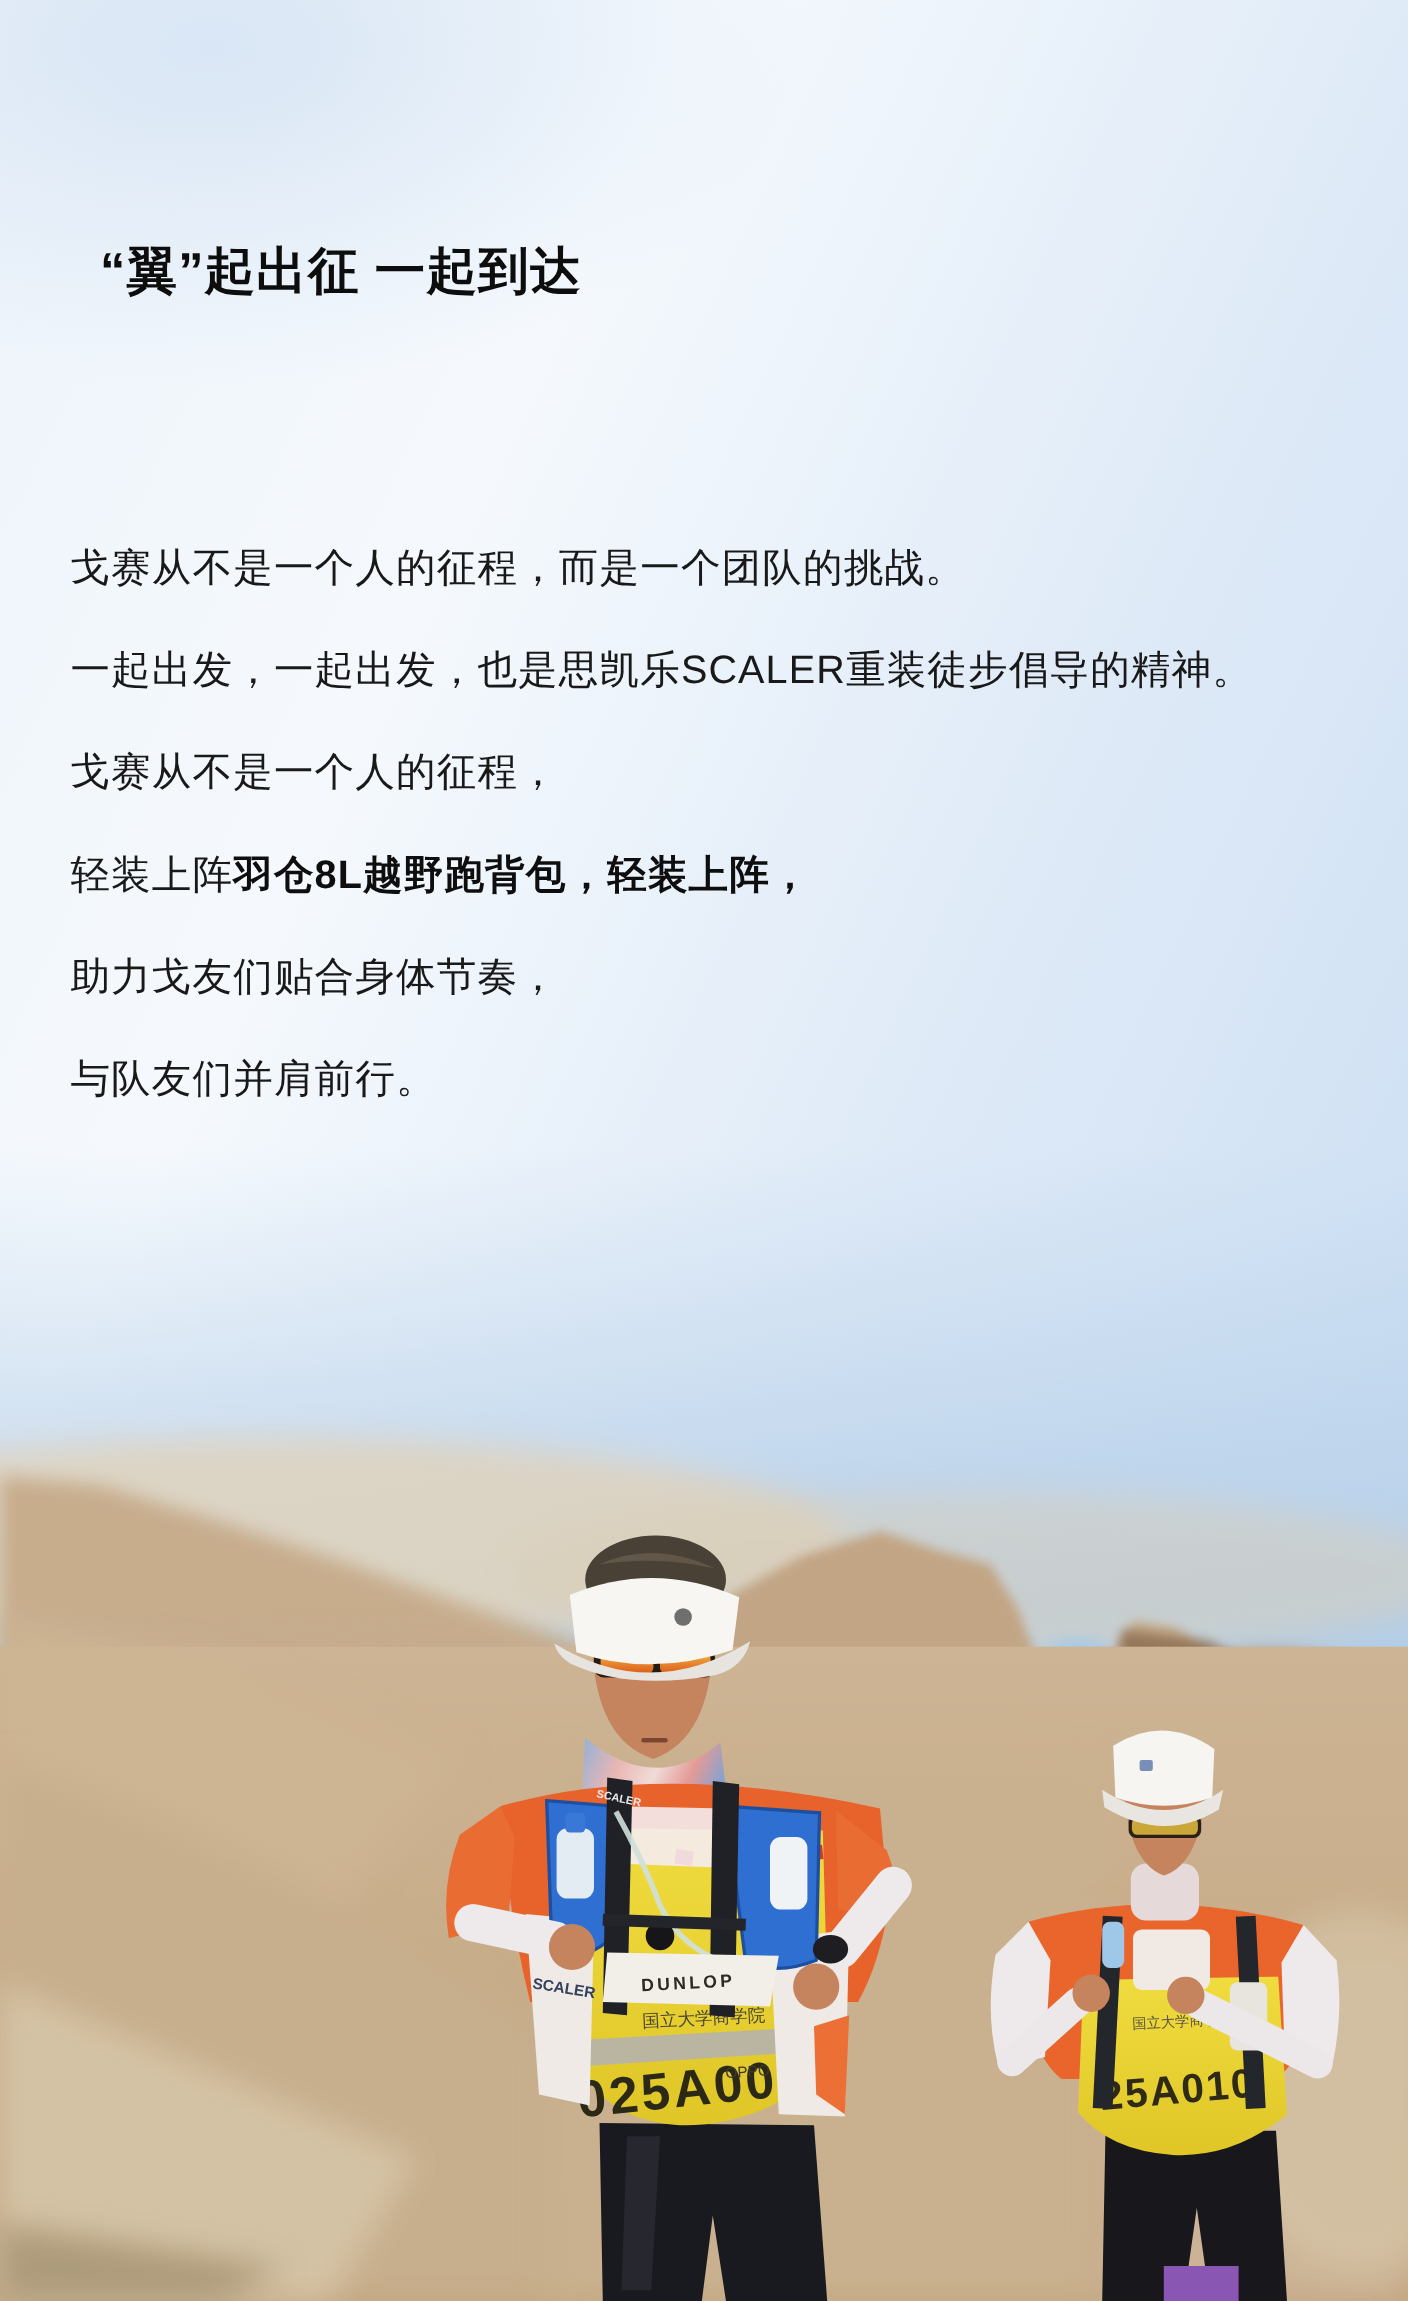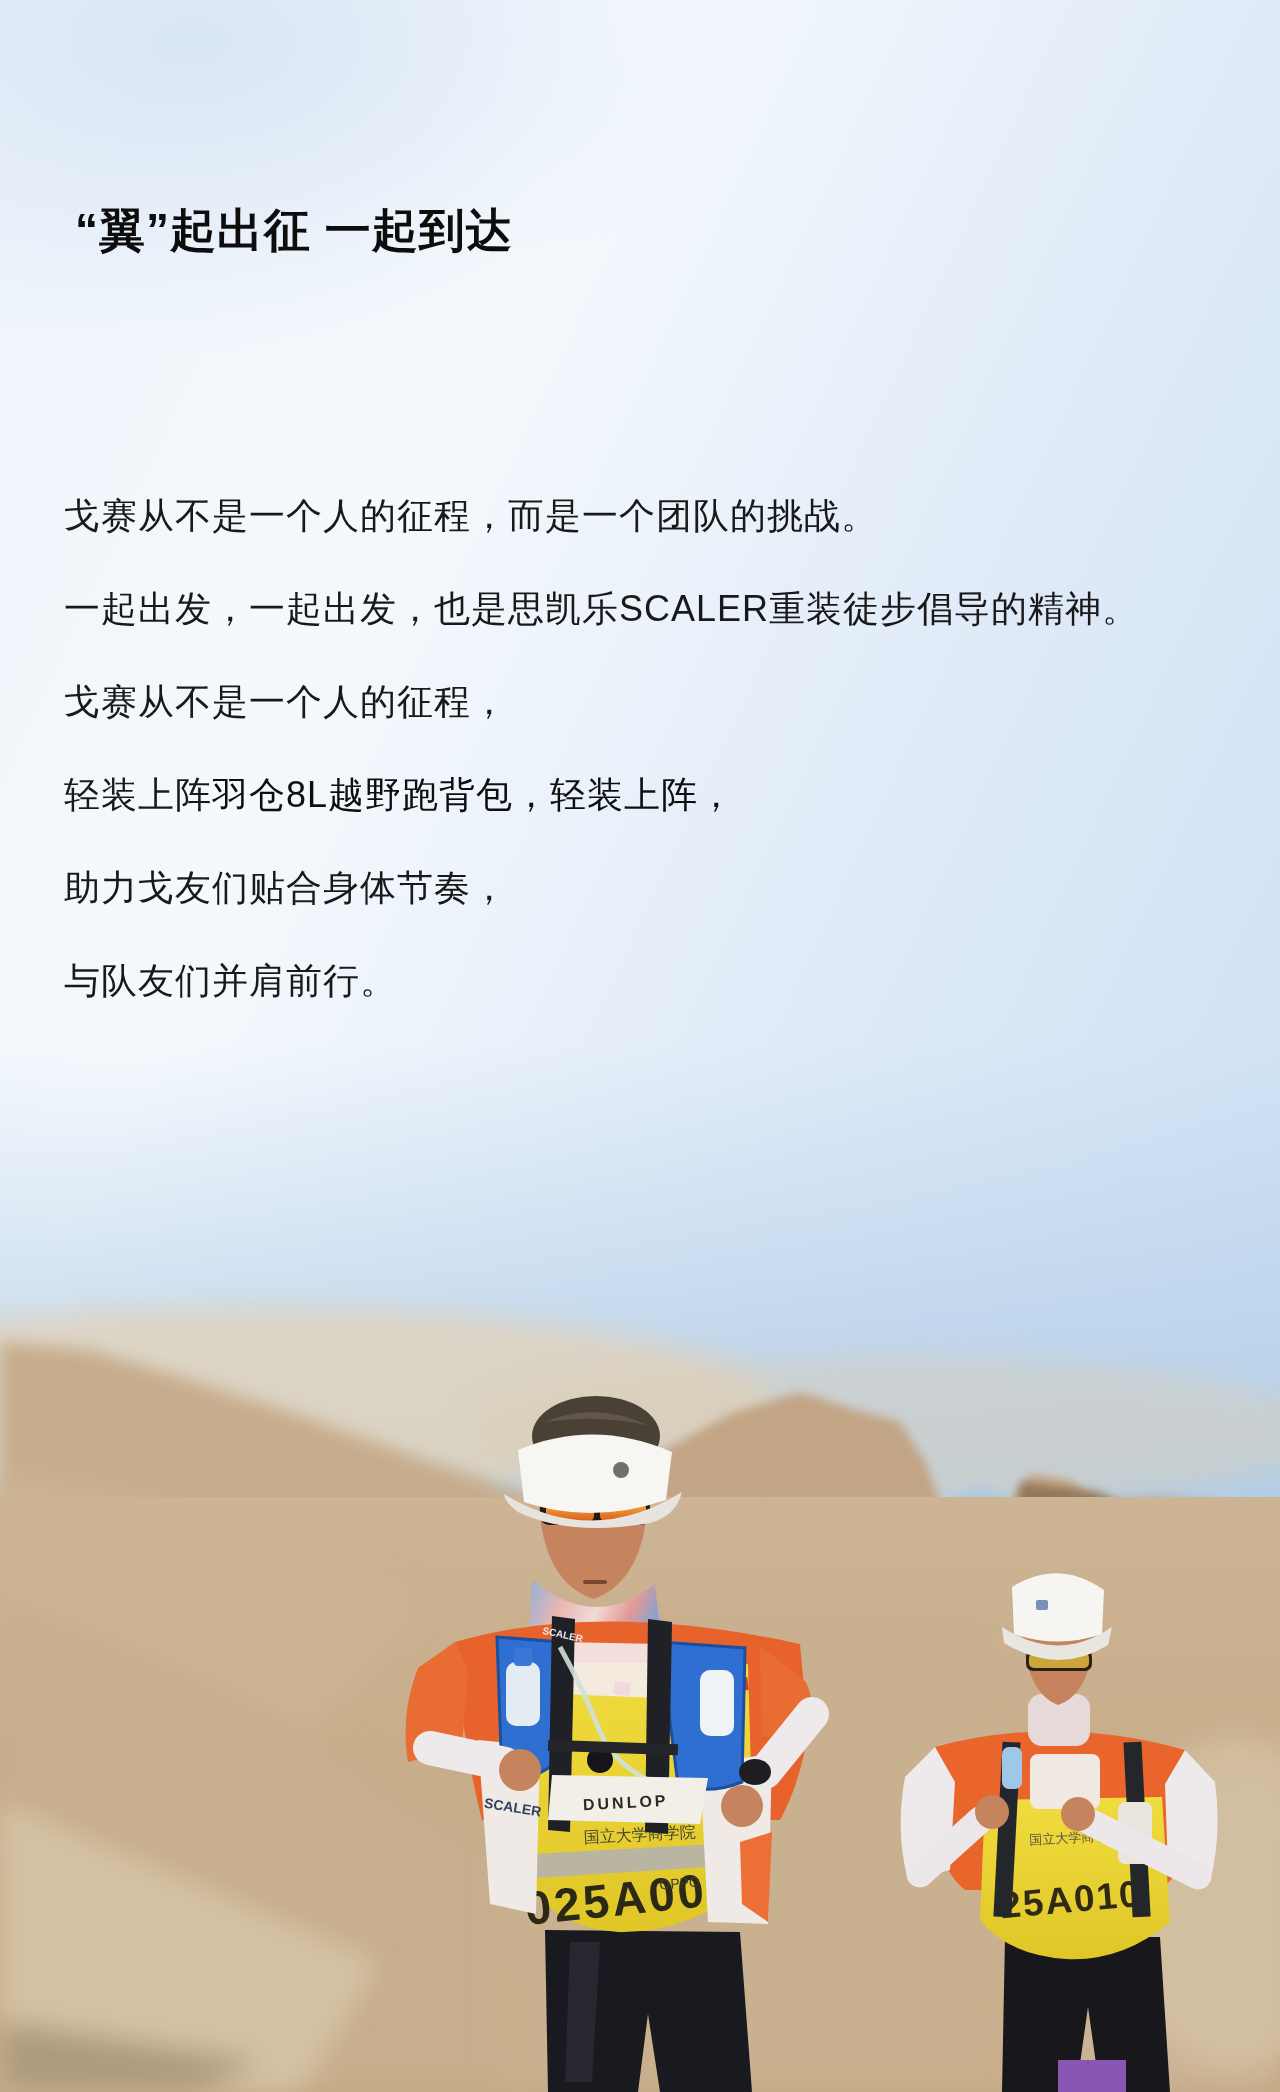--- a/index.html
+++ b/index.html
@@ -4,29 +4,29 @@
 <style>
   html,body{margin:0;padding:0;}
   body{font-family:"Liberation Sans","DejaVu Sans",sans-serif;}
   .page{
     position:relative;width:1280px;height:2092px;overflow:hidden;
     background-image:
       radial-gradient(900px 520px at 15% 2%, rgba(214,228,244,.9) 0%, rgba(214,228,244,0) 60%),
       linear-gradient(115deg,#eef4fb 0%,#f5f9fd 28%,#dde9f7 60%,#c3daf1 100%);
   }
   .hero-title{
-    position:absolute;left:75px;top:200px;margin:0;
+    position:absolute;left:75px;top:200px;margin:16px;
     font-size:46px;font-weight:700;letter-spacing:1px;color:#0d0d0d;
   }
   .paragraphs{position:absolute;left:64px;top:482px;width:1160px;margin-top:14px;}
   .paragraphs p{
     margin:0 0 53px 0;font-size:36px;line-height:40px;letter-spacing:1px;
     color:#191919;font-weight:400;
   }
-  .paragraphs p strong{font-weight:400;color:#0e0e0e;}
+  .paragraphs p strong{font-weight:700;color:#0e0e0e;}
   .photo{position:absolute;left:0;top:1042px;width:1280px;height:1050px;}
   .photo svg{display:block;}
 </style>
 </head>
 <body>
 
 <div class="page">
 
   <h1 class="hero-title">“翼”起出征 一起到达</h1>
 

